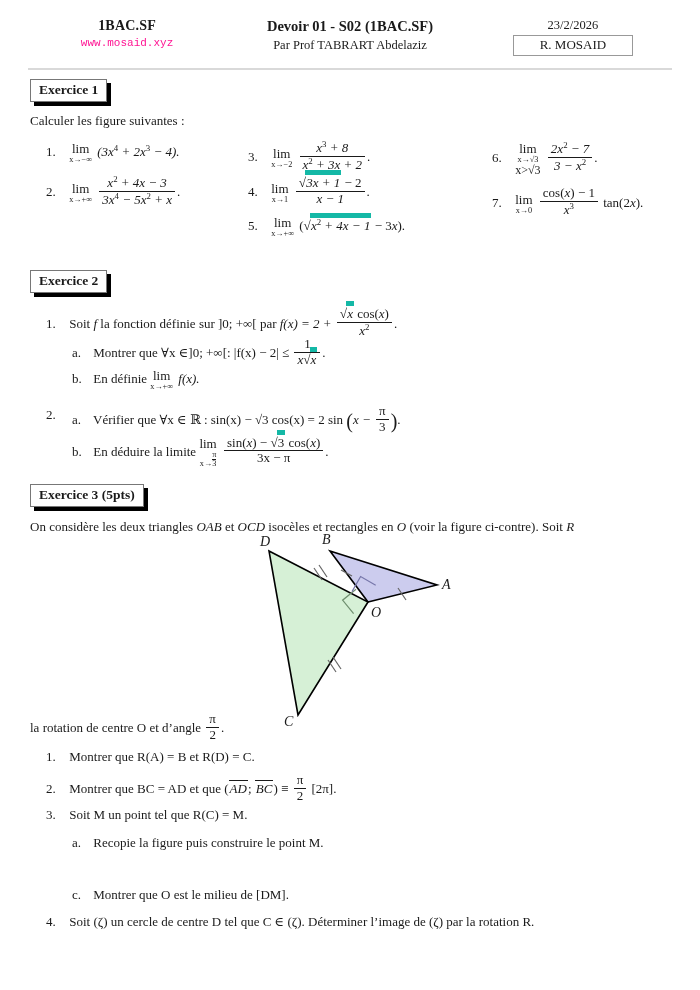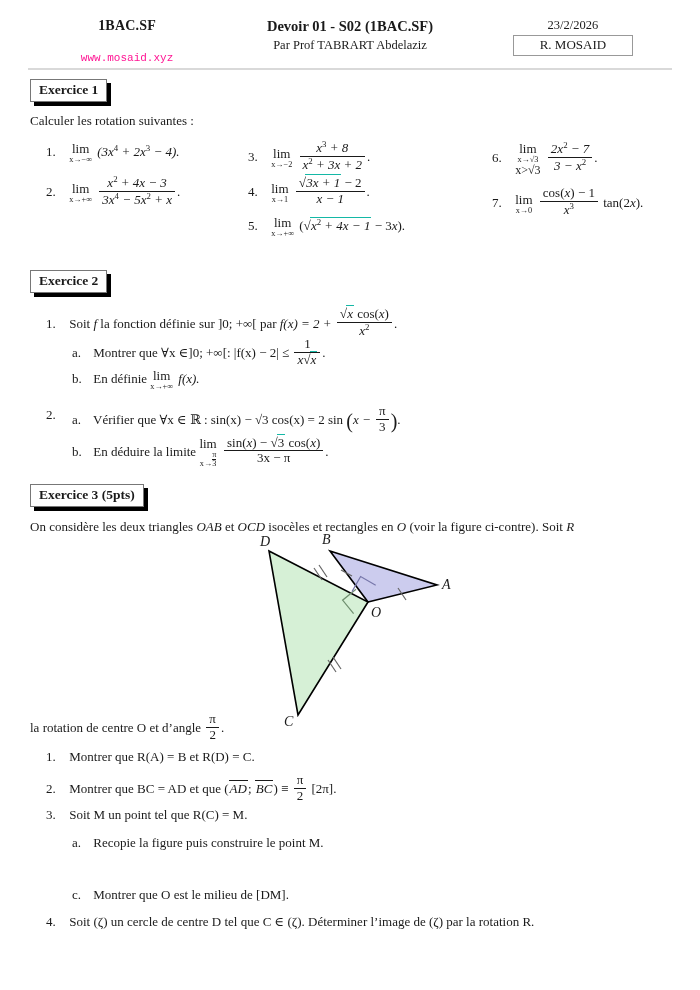--- a/index.html
+++ b/index.html
@@ -30,21 +30,21 @@
     align-items: start;
   }
   .hdr-col { text-align: center; }
   .hdr-left-line1 {
     font-weight: bold; font-size: 14px; letter-spacing: .2px;
   }
   .hdr-left-line2 {
     font-family: "Liberation Mono", "DejaVu Sans Mono", monospace;
     color: #ff1493;
     font-size: 11px;
-    margin-top: 18px;
+    margin-top: 3px;
   }
   .hdr-mid-line1 { font-weight: bold; font-size: 14.5px; }
   .hdr-mid-line2 { font-size: 12.5px; margin-top: 3px; }
   .hdr-right-line1 { font-size: 12.5px; }
   .hdr-right-box {
     margin: 2px auto 0 auto;
     border: 1px solid #999;
     font-size: 13px;
     padding: 1px 0 2px 0;
     width: 118px;
@@ -93,21 +93,21 @@
     line-height: 1.0;
     margin-right: 2px;
   }
   .lim .lw { display: block; font-size: 13px; }
   .lim .ls { display: block; font-size: 8.2px; margin-top: 1px; }
   .lim .ls2 { display: block; font-size: 12px; }
   sup.ex { font-size: .68em; vertical-align: super; font-style: normal; }
   .sqrt { display: inline-block; white-space: nowrap; }
   .sqrt > .rad { font-size: 1.02em; }
   .sqrt > .bar {
-    border-top: 1px solid #14b8a6;
+    border-top: 5px solid #14b8a6;
     padding: 0 1px 0 1px;
     margin-left: -1px;
   }
   .vecbar {
     border-top: 1px solid #1a1a1a;
     padding: 0 1px;
     position: relative;
   }
   .item { position: relative; }
 
@@ -137,21 +137,21 @@
         <div class="hdr-right-box">R. MOSAID</div>
       </div>
     </div>
   </div>
   <div class="hdr-rule"></div>
 
   <div class="badge-wrap" style="left:30px; top:79px;">
     <span class="badge">Exercice 1</span>
   </div>
 
-  <div class="txt" style="left:30px; top:112px; font-size:13px;">Calculer les rotation suivantes :</div>
+  <div class="txt" style="left:30px; top:112px; font-size:13px;">Calculer les figure suivantes :</div>
 
   <div class="txt" style="left:46px; top:142px; width:210px;">
     <div class="item" style="height:27px;">
       <span class="num" style="width:20px;">1.</span>
       <span class="lim">
         <span class="lw">lim</span>
         <span class="ls">x→−∞</span>
       </span>
       <span class="mi">(3x<sup class="ex">4</sup> + 2x<sup class="ex">3</sup> − 4).</span>
     </div>

